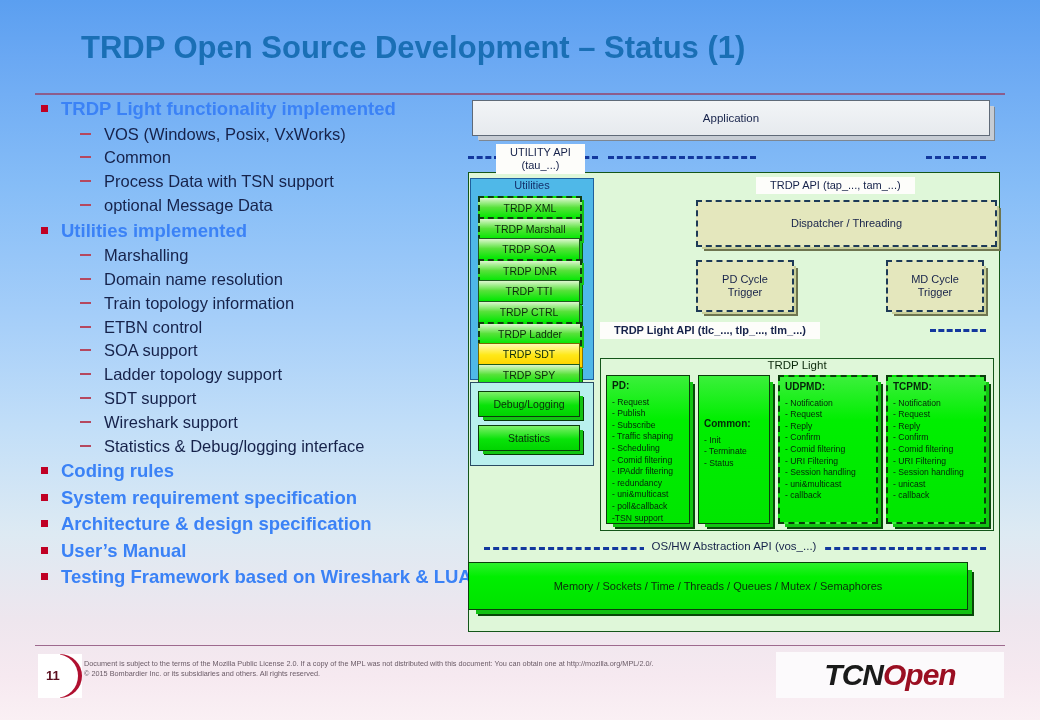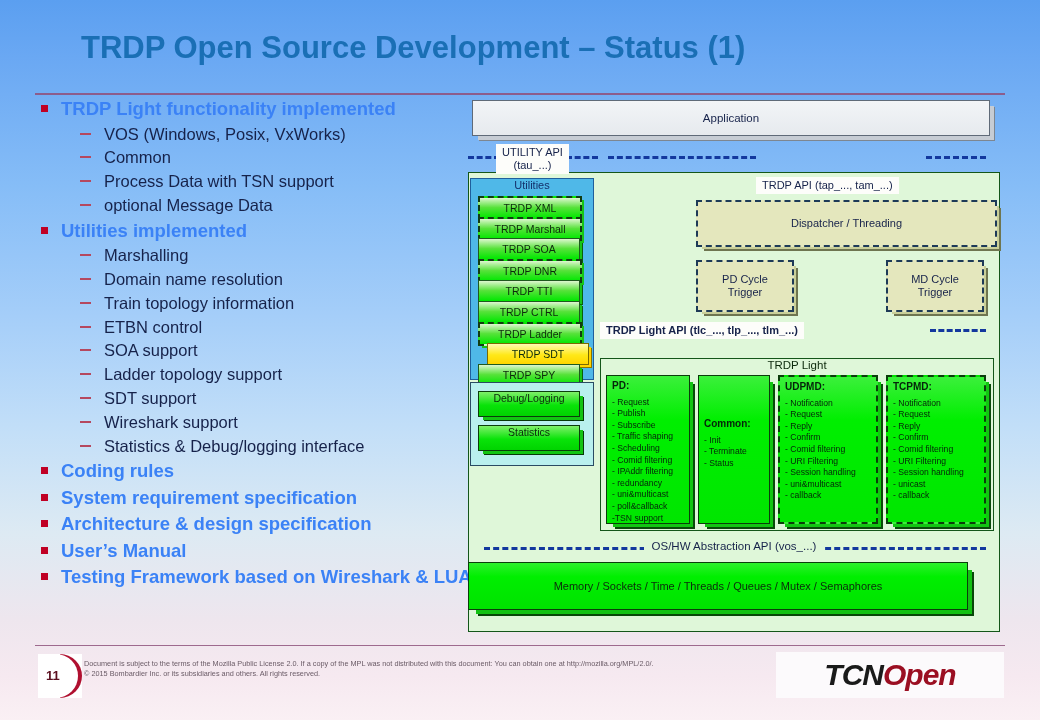--- a/index.html
+++ b/index.html
@@ -61,21 +61,21 @@
     background:linear-gradient(180deg,#f2f4f7 0%,#e6eaee 100%);
     border:1px solid #5f6a78;
     box-shadow:5px 5px 0 -1px #c6ccd4, 6px 6px 0 -1px #7d8691;
     display:flex;align-items:center;justify-content:center;
     font-size:11.5px;color:#16224a;
   }
 
   .api-label{
     position:absolute;background:#fdfdfa;border:0;
     font-size:11px;color:#16224a;text-align:center;
-    padding:2px 6px;line-height:13px;z-index:6;white-space:nowrap;
+    padding:2px 14px;line-height:13px;z-index:6;white-space:nowrap;
   }
   .dashline{
     position:absolute;height:0;border-top:3px dashed #13389e;z-index:2;
   }
 
   
   #utilities-col{
     left:2px;top:78px;width:124px;height:202px;
     background:#4fb8e8;border:1px solid #1f5f9c;
   }
@@ -94,28 +94,27 @@
     border:1px solid #1f5a1f;
     box-shadow:3px 3px 0 -1px #16c416,4px 4px 0 -1px #0a5f0a;
     display:flex;align-items:center;justify-content:center;
     font-size:10.5px;color:#0c2a0c;white-space:nowrap;
   }
   .util-box.dashed{border:2px dashed #123d12;box-shadow:3px 3px 0 -1px #16c416;}
   .util-box.sdt{
     background:linear-gradient(180deg,#fffbb0 0%,#ffe818 55%,#ffd600 100%);
     border:1px solid #7a6a00;
     box-shadow:3px 3px 0 -1px #ffd400,4px 4px 0 -1px #8a7400;
-    margin-left:9px;
   }
   .dbg-box{
     position:absolute;left:10px;width:100px;height:24px;
     background:linear-gradient(180deg,#7ff06a 0%,#09e309 55%,#00d400 100%);
     border:1px solid #0b3d0b;
     box-shadow:4px 4px 0 -1px #12c512,5px 5px 0 -1px #073a07;
-    display:flex;justify-content:center;
+    display:flex;align-items:center;justify-content:center;
     font-size:10.5px;color:#0c2a0c;white-space:nowrap;
   }
 
   
   .khaki{
     position:absolute;
     background:#e4e7bd;border:2px dashed #1d3a57;
     box-shadow:4px 4px 0 -2px #c9cf99,6px 6px 0 -2px #6e7550;
     display:flex;align-items:center;justify-content:center;
     text-align:center;font-size:11px;color:#16224a;line-height:13.5px;

